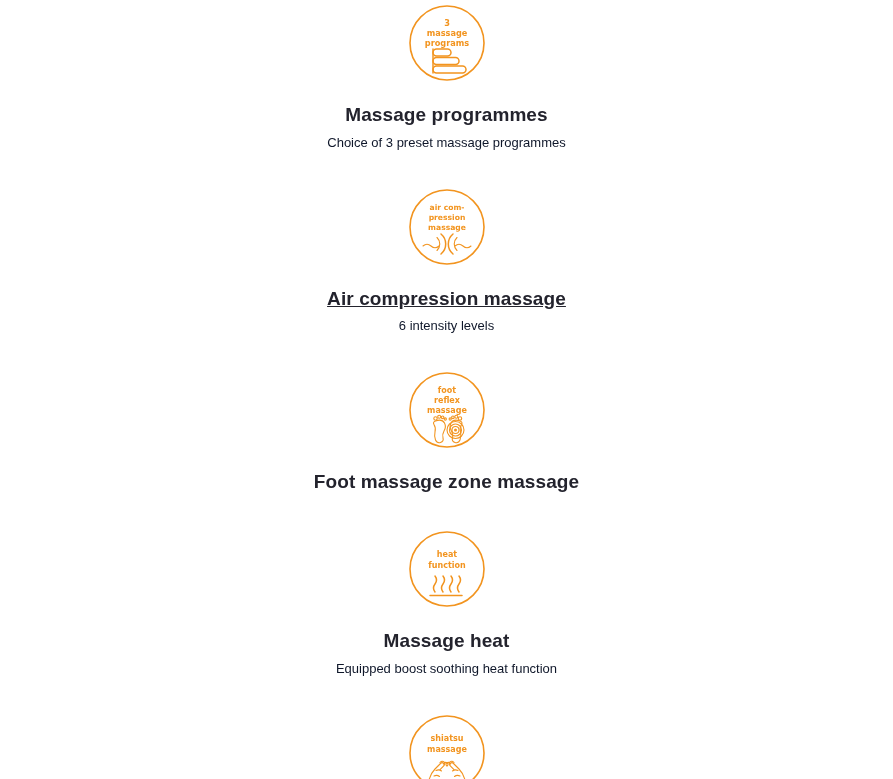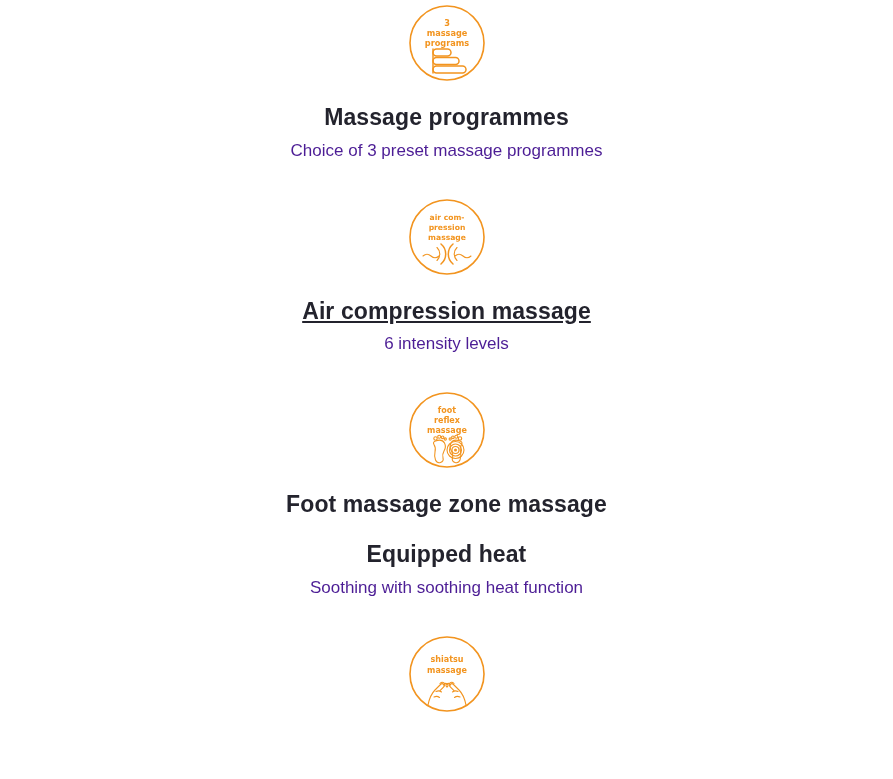--- a/index.html
+++ b/index.html
@@ -35,32 +35,32 @@
     position: relative;
     display: block;
   }
   .icon-badge svg {
     display: block;
     width: 78px;
     height: 78px;
   }
 
   .feature-title {
-    font-size: 23px;
+    font-size: 19px;
     font-weight: 700;
     color: #23232d;
     letter-spacing: 0.1px;
     text-align: center;
     line-height: 1.2;
   }
 
   .feature-desc {
-    font-size: 17px;
+    font-size: 13px;
     font-weight: 400;
-    color: #4c1d95;
+    color: #0f172a;
     text-align: center;
     line-height: 1.3;
   }
 
   
   #block-0 .icon-badge { margin-top: 4px; }
   #block-0 .feature-title { margin-top: 22px; }
   #block-0 .feature-desc  { margin-top: 8px; }
 
   #block-1 .icon-badge { margin-top: 36px; }
@@ -153,22 +153,34 @@
         <circle class="glyph-thin" cx="47.5" cy="59" r="8.5"></circle>
         <circle class="glyph-thin" cx="47.5" cy="59" r="6"></circle>
         <circle class="glyph-thin" cx="47.5" cy="59" r="3.5"></circle>
         <circle cx="47.5" cy="59" r="1.5" fill="#f2941f"></circle>
       </svg>
     </span>
     <div class="feature-title">Foot massage zone massage</div>
   </div>
 
   <div class="feature-block" id="block-3">
-    <div class="feature-title">Equipped heat</div>
-    <div class="feature-desc">Soothing with soothing heat function</div>
+    <span class="icon-badge">
+      <svg viewBox="0 0 78 78" xmlns="http://www.w3.org/2000/svg">
+        <circle class="ring" cx="39" cy="39" r="37"></circle>
+        <text class="badge-text t3" x="39" y="27">heat</text>
+        <text class="badge-text t3" x="39" y="38">function</text>
+        <path class="glyph-stroke" d="M27 62 q-3 -4 0 -8 q3 -4 0 -8"></path>
+        <path class="glyph-stroke" d="M35 62 q-3 -4 0 -8 q3 -4 0 -8"></path>
+        <path class="glyph-stroke" d="M43 62 q-3 -4 0 -8 q3 -4 0 -8"></path>
+        <path class="glyph-stroke" d="M51 62 q-3 -4 0 -8 q3 -4 0 -8"></path>
+        <path class="glyph-stroke" d="M22 65.5 L54 65.5"></path>
+      </svg>
+    </span>
+    <div class="feature-title">Massage heat</div>
+    <div class="feature-desc">Equipped boost soothing heat function</div>
   </div>
 
   <div class="feature-block" id="block-4">
     <span class="icon-badge">
       <svg viewBox="0 0 78 78" xmlns="http://www.w3.org/2000/svg">
         <circle class="ring" cx="39" cy="39" r="37"></circle>
         <text class="badge-text t3" x="39" y="27">shiatsu</text>
         <text class="badge-text t3" x="39" y="38">massage</text>
 
         <path class="glyph-thin" d="M20 70 q2 -10 7 -15 q3 -3 5.5 -5.5 q1.5 -1.5 3 -0.2 q1.5 1.3 0 2.8 l-3.5 3.5"></path>

